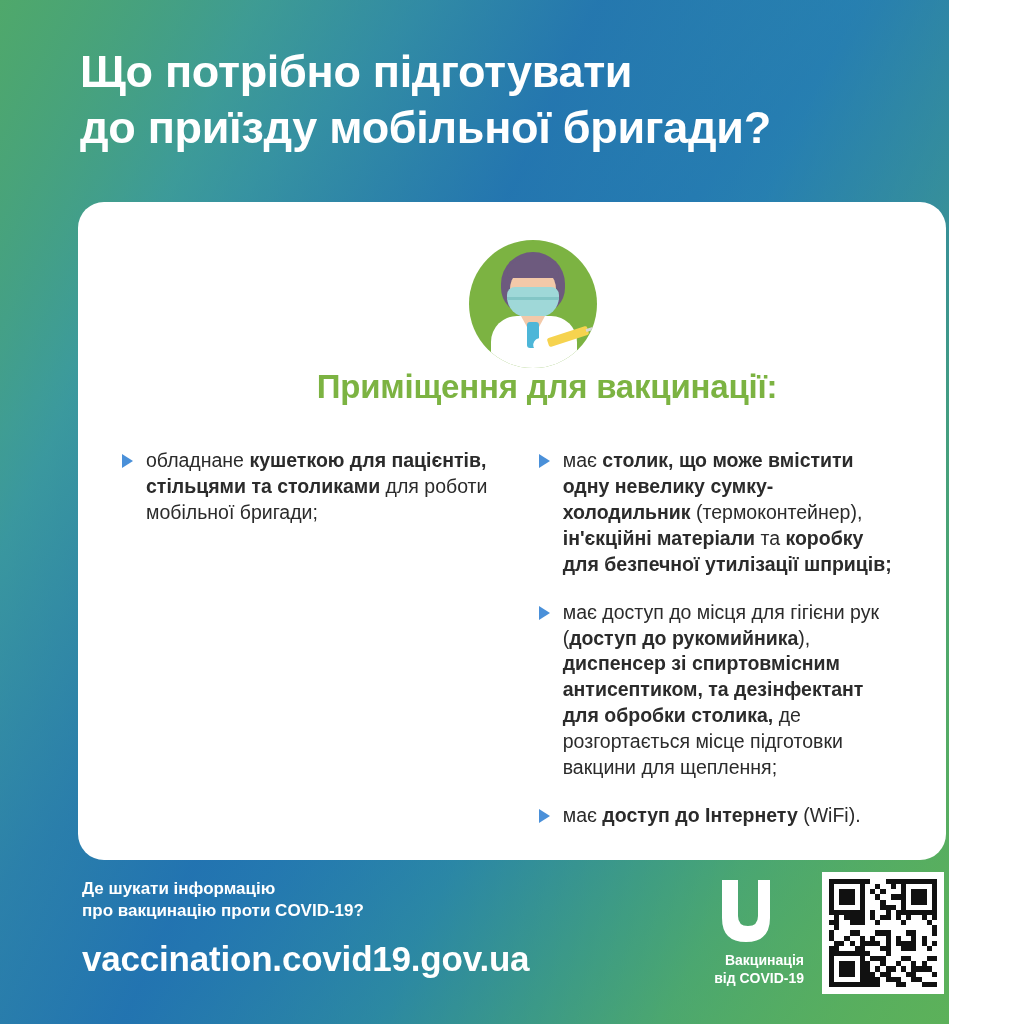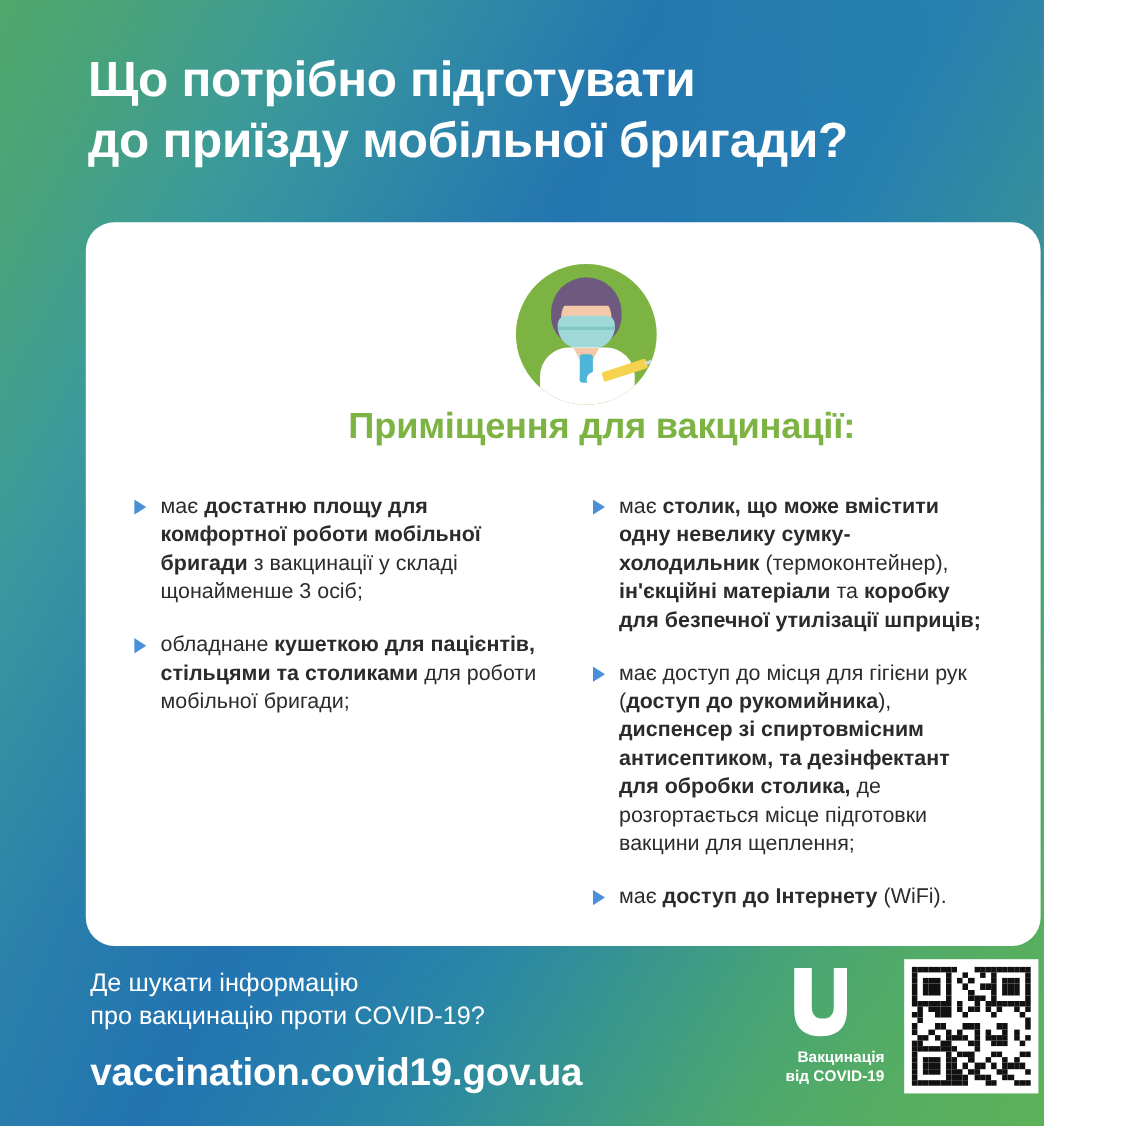--- a/index.html
+++ b/index.html
@@ -161,23 +161,23 @@
   .footer {
     position: absolute;
     left: 0; right: 0; bottom: 0; height: 164px;
   }
   .foot-text {
     position: absolute;
     left: 82px; top: 18px;
     color: #ffffff;
   }
   .foot-q {
-    font-size: 23px;
+    font-size: 17px;
     line-height: 1.32;
-    font-weight: normal;
+    font-weight: bold;
   }
   .foot-url {
     margin-top: 16px;
     font-size: 35px;
     font-weight: bold;
     letter-spacing: -0.2px;
   }
   .logo {
     position: absolute;
     left: 684px; top: 14px;
@@ -238,28 +238,20 @@
       </div>
       <div class="card-title">Приміщення для вакцинації:</div>
     </div>
 
     <div class="columns">
       <div class="col left">
 
 
 
 
-        <div class="item">
-          <span class="bullet">
-            <svg width="12" height="14" viewBox="0 0 12 14">
-                <path d="M0 0 L11 7 L0 14 Z" fill="#4a90d9"></path>
-              </svg>
-          </span>
-          <span class="itext">має <b>достатню площу для комфортної роботи мобільної бригади</b> з вакцинації у складі щонайменше 3 осіб;</span>
-        </div>
 
         <div class="item">
           <span class="bullet">
             <svg width="12" height="14" viewBox="0 0 12 14">
                 <path d="M0 0 L11 7 L0 14 Z" fill="#4a90d9"></path>
               </svg>
           </span>
           <span class="itext">обладнане <b>кушеткою для пацієнтів, стільцями та столиками</b> для роботи мобільної бригади;</span>
         </div>
 

